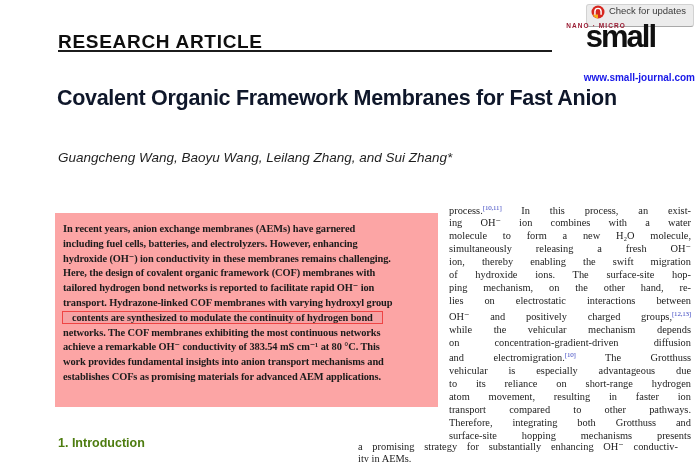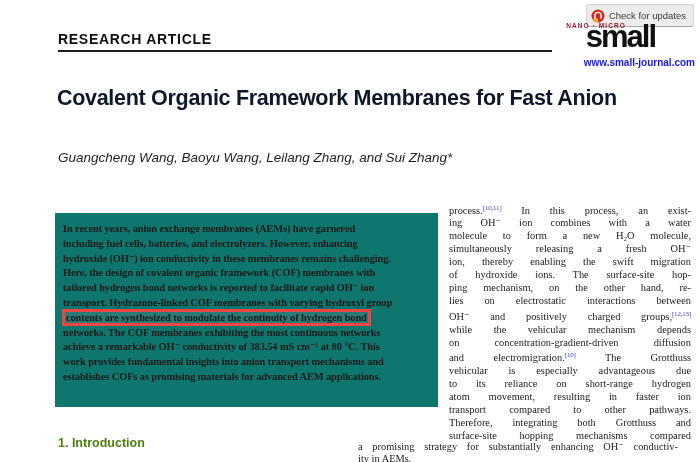--- a/index.html
+++ b/index.html
@@ -1,46 +1,46 @@
 <!DOCTYPE html>
 <html><head>
 <meta charset="utf-8">
 <style>
   html,body{margin:0;padding:0;background:#ffffff;}
   .page{position:relative;width:700px;height:462px;background:#ffffff;overflow:hidden;
         font-family:"Liberation Sans",sans-serif;color:#1c1c1c;}
 
   
-  .kicker{position:absolute;left:58px;top:31px;font-size:14px;font-weight:bold;
+  .kicker{position:absolute;left:58px;top:31px;font-size:19px;font-weight:bold;
           letter-spacing:.7px;color:#0f0f0f;}
   .rule{position:absolute;left:58px;top:50px;width:494px;height:2px;background:#1c1c1c;}
   .logo-kicker{position:absolute;top:22px;right:74px;font-size:6.5px;font-weight:bold;
                color:#9a1c33;letter-spacing:1.1px;}
   .logo-word{position:absolute;top:21px;right:45px;font-size:31px;font-weight:bold;
              letter-spacing:-2px;color:#101010;line-height:1;}
-  .logo-url{position:absolute;top:57px;right:5px;font-size:10px;font-weight:bold;color:#1717e8;}
+  .logo-url{position:absolute;top:72px;right:5px;font-size:10px;font-weight:bold;color:#1717e8;}
 
   
-  .badge{position:absolute;top:4px;right:6px;height:21px;display:flex;align-items:center;gap:4px;
+  .badge{position:absolute;top:4px;right:6px;height:21px;display:flex;align-items:flex-start;gap:4px;
          padding:0 7px 0 4px;background:#ececec;border:1px solid #d2d2d2;border-bottom-color:#a9a9a9;
          border-radius:3px;cursor:pointer;}
   .badge-label{font-size:9.5px;color:#3a3a3a;}
   .cross-icon{width:14px;height:14px;display:block;}
 
   
   .title{position:absolute;left:57px;top:86px;font-size:21.5px;font-weight:bold;color:#0f172a;
          line-height:25.5px;letter-spacing:-.3px;white-space:nowrap;}
   .authors{position:absolute;left:58px;top:150px;font-style:italic;font-size:13.5px;color:#1f1f1f;}
 
   
-  .abstract{position:absolute;left:55px;top:213px;width:383px;height:194px;background:#0f766e;
+  .abstract{position:absolute;left:55px;top:213px;width:383px;height:194px;background:#fca5a5;
             box-sizing:border-box;padding:9px 8px 0;overflow:hidden;}
   .abs-line{font-family:"Liberation Serif","DejaVu Serif",serif;font-weight:bold;font-size:10.4px;
             line-height:14.8px;letter-spacing:-.1px;color:#1b1b1b;white-space:nowrap;}
-  .hl-box{border:3px solid #ef4444;background:rgba(214,150,163,.14);padding:0 1px;margin-left:-1px;}
+  .hl-box{border:1px solid #ef4444;background:rgba(214,150,163,.14);padding:0 9px;margin-left:-1px;}
 
   
   .rcol{position:absolute;left:449px;top:202px;width:242px;}
   .rc-line{font-family:"Liberation Serif","DejaVu Serif",serif;font-size:10.4px;line-height:12.95px;
            color:#1c1c1c;text-align:justify;text-align-last:justify;white-space:nowrap;}
   .cite{color:#3a45c0;font-size:7px;vertical-align:3.5px;letter-spacing:-.2px;}
 
   
   .wide{position:absolute;left:358px;top:441px;width:320px;}
   .w-line{font-family:"Liberation Serif","DejaVu Serif",serif;font-size:10.4px;line-height:11.6px;
@@ -99,21 +99,21 @@
       <div class="rc-line"><span>lies on electrostatic interactions between</span></div>
       <div class="rc-line"><span>OH⁻ and positively charged groups,</span><span class="cite">[12,13]</span></div>
       <div class="rc-line"><span>while the vehicular mechanism depends</span></div>
       <div class="rc-line"><span>on concentration-gradient-driven diffusion</span></div>
       <div class="rc-line"><span>and electromigration.</span><span class="cite">[10]</span><span> The Grotthuss</span></div>
       <div class="rc-line"><span>vehicular is especially advantageous due</span></div>
       <div class="rc-line"><span>to its reliance on short-range hydrogen</span></div>
       <div class="rc-line"><span>atom movement, resulting in faster ion</span></div>
       <div class="rc-line"><span>transport compared to other pathways.</span></div>
       <div class="rc-line"><span>Therefore, integrating both Grotthuss and</span></div>
-      <div class="rc-line"><span>surface-site hopping mechanisms compared</span></div>
+      <div class="rc-line"><span>surface-site hopping mechanisms presents</span></div>
     </div>
 
   <div class="wide">
     <div class="w-line w-just">a promising strategy for substantially enhancing OH⁻ conductiv-</div>
     <div class="w-line">ity in AEMs.</div>
   </div>
 
   <div class="section">1. Introduction</div>
 
 </div>

